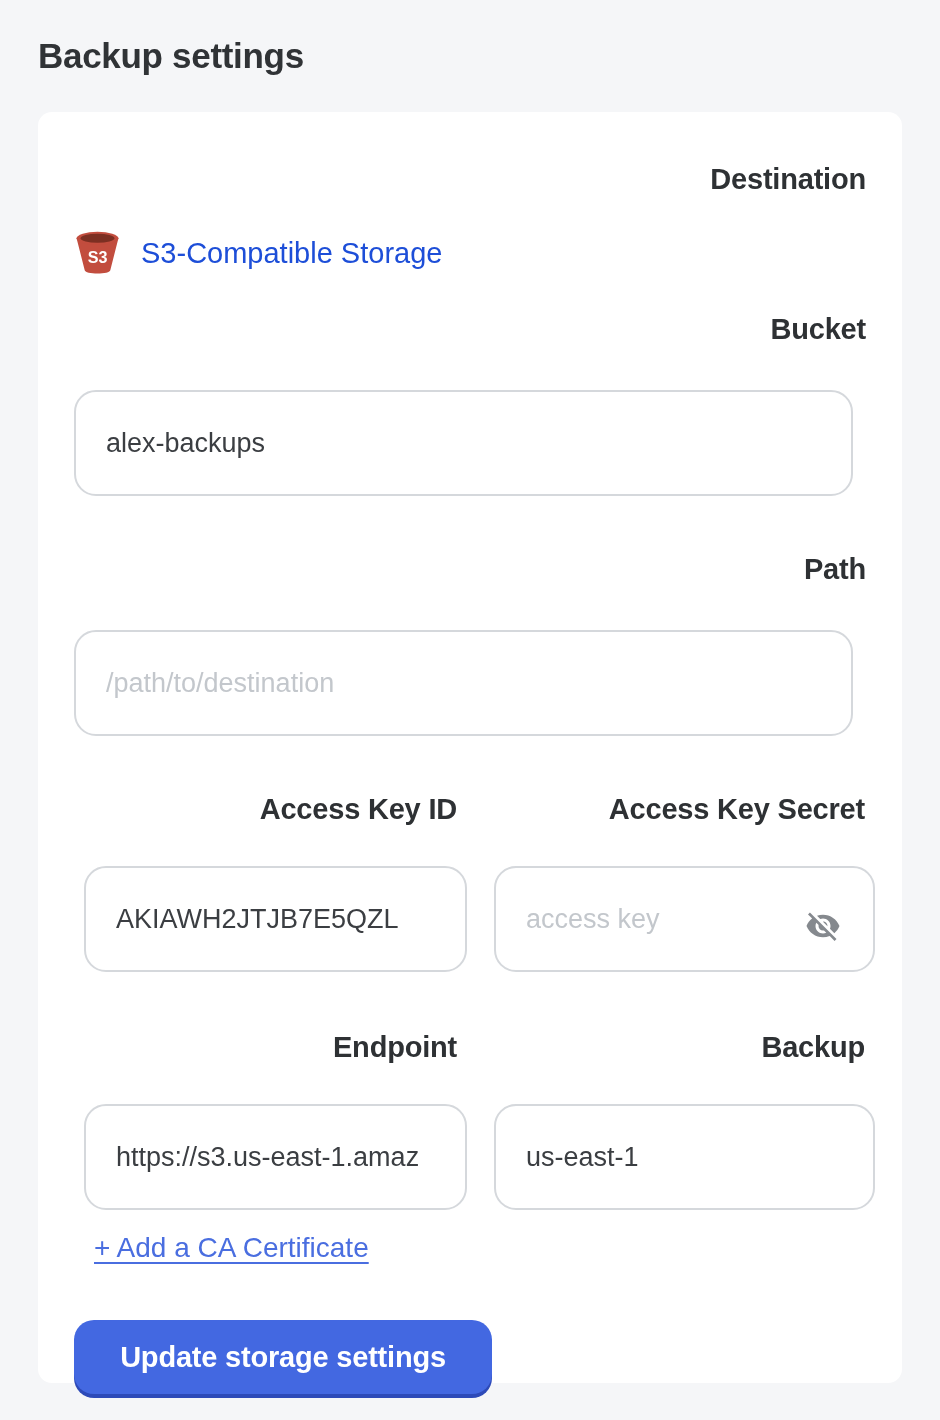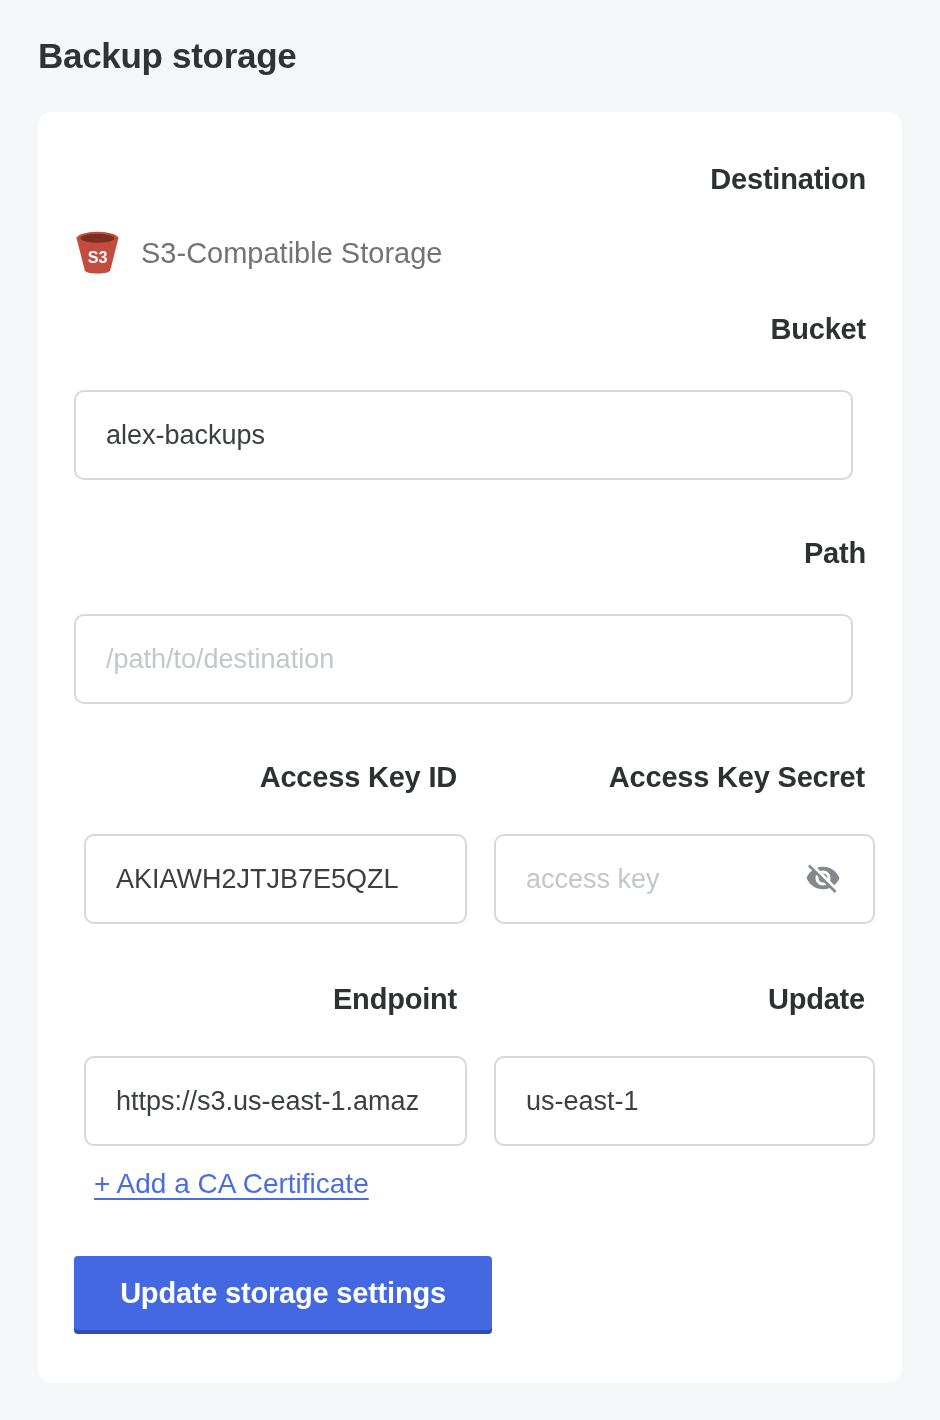--- a/index.html
+++ b/index.html
@@ -34,32 +34,32 @@
     text-align: right;
   }
   .dest-row {
     margin-top: 34px;
     display: flex;
     align-items: center;
     gap: 20px;
   }
   .dest-value {
     font-size: 29px;
-    color: #737373;
+    color: #1d4ed8;
   }
   .mt-52 { margin-top: 36px; }
   .mt-56 { margin-top: 56px; }
   .mt-58 { margin-top: 58px; }
   .text-input {
     display: block;
     margin-top: 44px;
     width: 779px;
-    height: 90px;
+    height: 106px;
     border: 2px solid #d5d8dc;
-    border-radius: 10px;
+    border-radius: 22px;
     background: #ffffff;
     padding: 0 30px;
     font-family: "Liberation Sans", sans-serif;
     font-size: 27px;
     color: #3b3e42;
     outline: none;
   }
   .text-input::placeholder { color: #c3c7cc; opacity: 1; }
   .grid2 {
     display: grid;
@@ -96,34 +96,34 @@
     text-underline-offset: 5px;
     cursor: pointer;
   }
   .submit-btn {
     display: block;
     margin-top: 56px;
     width: 418px;
     height: 74px;
     background: #4368e1;
     border: none;
-    border-radius: 4px;
+    border-radius: 20px;
     box-shadow: 0 4px 0 #2d4ab8;
     color: #ffffff;
     font-family: "Liberation Sans", sans-serif;
     font-size: 29px;
     font-weight: bold;
     letter-spacing: -0.2px;
     cursor: pointer;
   }
 </style>
 </head>
 <body>
 
-<h1 class="page-title">Backup storage</h1>
+<h1 class="page-title">Backup settings</h1>
 
 <div class="card">
 
   <div class="section-label">Destination</div>
 
   <div class="dest-row">
     <span style="display:flex">
       <svg width="47" height="46" viewBox="0 0 64 62" aria-hidden="true">
         <path d="M3.5 11 L14.5 54 C14.5 60.5 49.5 60.5 49.5 54 L60.5 11 Z" fill="#c24d3e"></path>
         <ellipse cx="32" cy="11" rx="28.5" ry="9" fill="#c24d3e"></ellipse>
@@ -157,21 +157,21 @@
       </button>
     </div>
   </div>
 
   <div class="grid2 mt-58">
     <div>
       <div class="section-label">Endpoint</div>
       <input class="text-input" type="text" value="https://s3.us-east-1.amaz" style="">
     </div>
     <div>
-      <div class="section-label">Update</div>
+      <div class="section-label">Backup</div>
       <input class="text-input" type="text" value="us-east-1" style="">
     </div>
   </div>
 
   <a class="ca-link" href="#">+ Add a CA Certificate</a>
 
   <button class="submit-btn">Update storage settings</button>
 
 </div>
 

